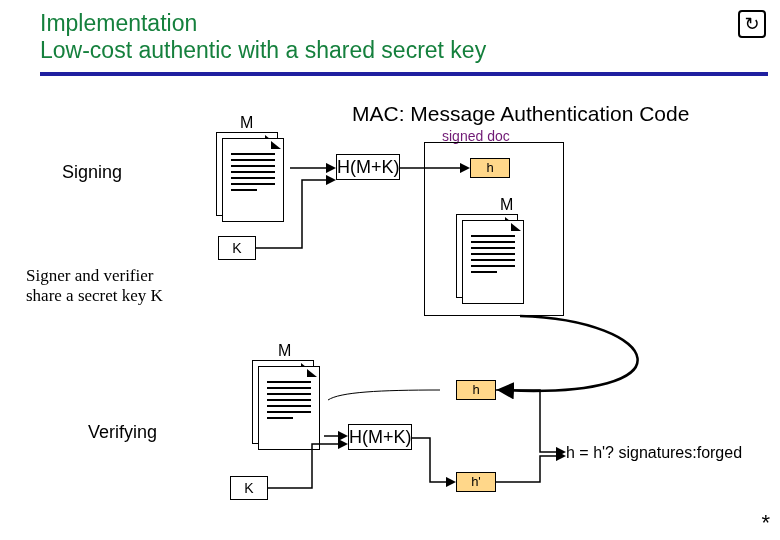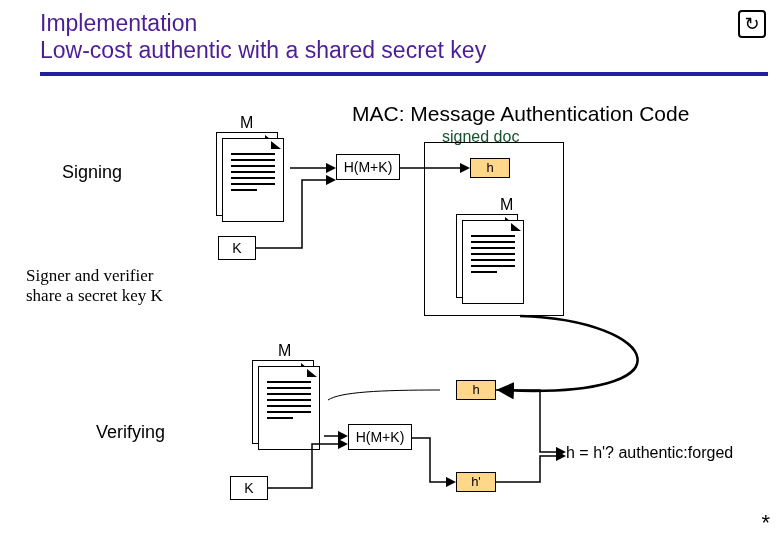--- a/index.html
+++ b/index.html
@@ -1,34 +1,34 @@
 <!DOCTYPE html>
 <html><head>
 <meta charset="utf-8">
 <style>
   * { box-sizing: border-box; margin: 0; padding: 0; }
   body { width: 780px; height: 540px; font-family: Arial, Helvetica, sans-serif; background: #fff; position: relative; overflow: hidden; }
   .title-block { padding: 10px 0 0 40px; }
-  .title-line { font-size: 23px; color: #4c1d95; }
+  .title-line { font-size: 23px; color: #15803d; }
   .hr { height: 4px; background: #2020a0; margin: 8px 12px 0 40px; }
   .mac-title { position: absolute; font-size: 21px; color: #000; text-align: center; }
-  .signed-doc { position: absolute; font-size: 16px; color: #14532d; }
+  .signed-doc { position: absolute; font-size: 14px; color: #701a75; }
   .label { position: absolute; font-size: 18px; color: #000; }
   .label-md { position: absolute; font-size: 16px; color: #000; }
   .note { position: absolute; font-size: 17px; color: #000; font-family: Liberation Serif, serif; }
   .docstack { position: absolute; }
   .docpage { position: absolute; width: 62px; height: 84px; background: #fff; border: 1px solid #000; }
   .docpage.back { left: 0; top: 0; }
   .docpage.front { left: 6px; top: 6px; }
   .fold { position: absolute; right: 2px; top: 2px; width: 10px; height: 8px; background: #000; clip-path: polygon(0 0, 100% 100%, 0 100%); }
   .doclines { position: absolute; left: 8px; right: 8px; top: 14px; }
   .doclines div { height: 2px; background: #000; margin-bottom: 4px; }
   .doclines div:nth-child(7) { width: 60%; }
   .kbox { position: absolute; width: 38px; height: 24px; border: 1px solid #000; background: #fff; font-size: 14px; text-align: center; line-height: 22px; }
-  .hbox { position: absolute; width: 64px; height: 26px; border: 1px solid #000; background: #fff; font-size: 14px; text-align: center; line-height: 24px; }
+  .hbox { position: absolute; width: 64px; height: 26px; border: 1px solid #000; background: #fff; font-size: 18px; text-align: center; line-height: 24px; }
   .tag { position: absolute; width: 40px; height: 20px; background: #ffd78a; border: 1px solid #000; font-size: 13px; text-align: center; line-height: 18px; }
   .bigbox { position: absolute; border: 1px solid #000; }
   .return-icon { position: absolute; right: 14px; top: 10px; width: 28px; height: 28px; border: 2px solid #000; border-radius: 4px; display: flex; align-items: center; justify-content: center; font-size: 18px; }
   .asterisk { position: absolute; right: 10px; bottom: 4px; font-size: 22px; }
   svg.wire { position: absolute; left: 0; top: 0; pointer-events: none; }
 </style>
 </head>
 <body>
 
 <div class="title-block">
@@ -91,21 +91,21 @@
         <div></div>
         <div></div>
         <div></div>
       </div>
   </div>
 </div>
 
 <div class="note" style="left:26px; top:266px; white-space:pre;">Signer and verifier
 share a secret key K</div>
 
-<div class="label" style="left:96px; top:422px;">Verifying</div>
+<div class="label" style="left:88px; top:422px;">Verifying</div>
 
 <div class="label-md" style="left:278px; top:342px;">M</div>
 
 <div class="docstack" style="left:252px; top:360px;">
   <div class="docpage back">
       <div class="fold"></div>
     </div>
   <div class="docpage front">
       <div class="fold"></div>
     <div class="doclines">
@@ -121,21 +121,21 @@
 </div>
 
 <div class="kbox" style="left:230px; top:476px;">K</div>
 
 <div class="tag" style="left:456px; top:380px;">h</div>
 
 <div class="hbox" style="left:348px; top:424px;">H(M+K)</div>
 
 <div class="tag" style="left:456px; top:472px;">h'</div>
 
-<div class="label-md" style="left:566px; top:444px;">h = h'? authentic:forged</div>
+<div class="label-md" style="left:566px; top:444px;">h = h'? signatures:forged</div>
 
 <div class="asterisk">*</div>
 
 <svg class="wire" width="780" height="540">
   <defs>
     <marker id="ah" viewBox="0 0 10 10" refX="8" refY="5" markerWidth="7" markerHeight="7" orient="auto-start-reverse">
       <path d="M 0 0 L 10 5 L 0 10 z" fill="#000"></path>
     </marker>
   </defs>
 

